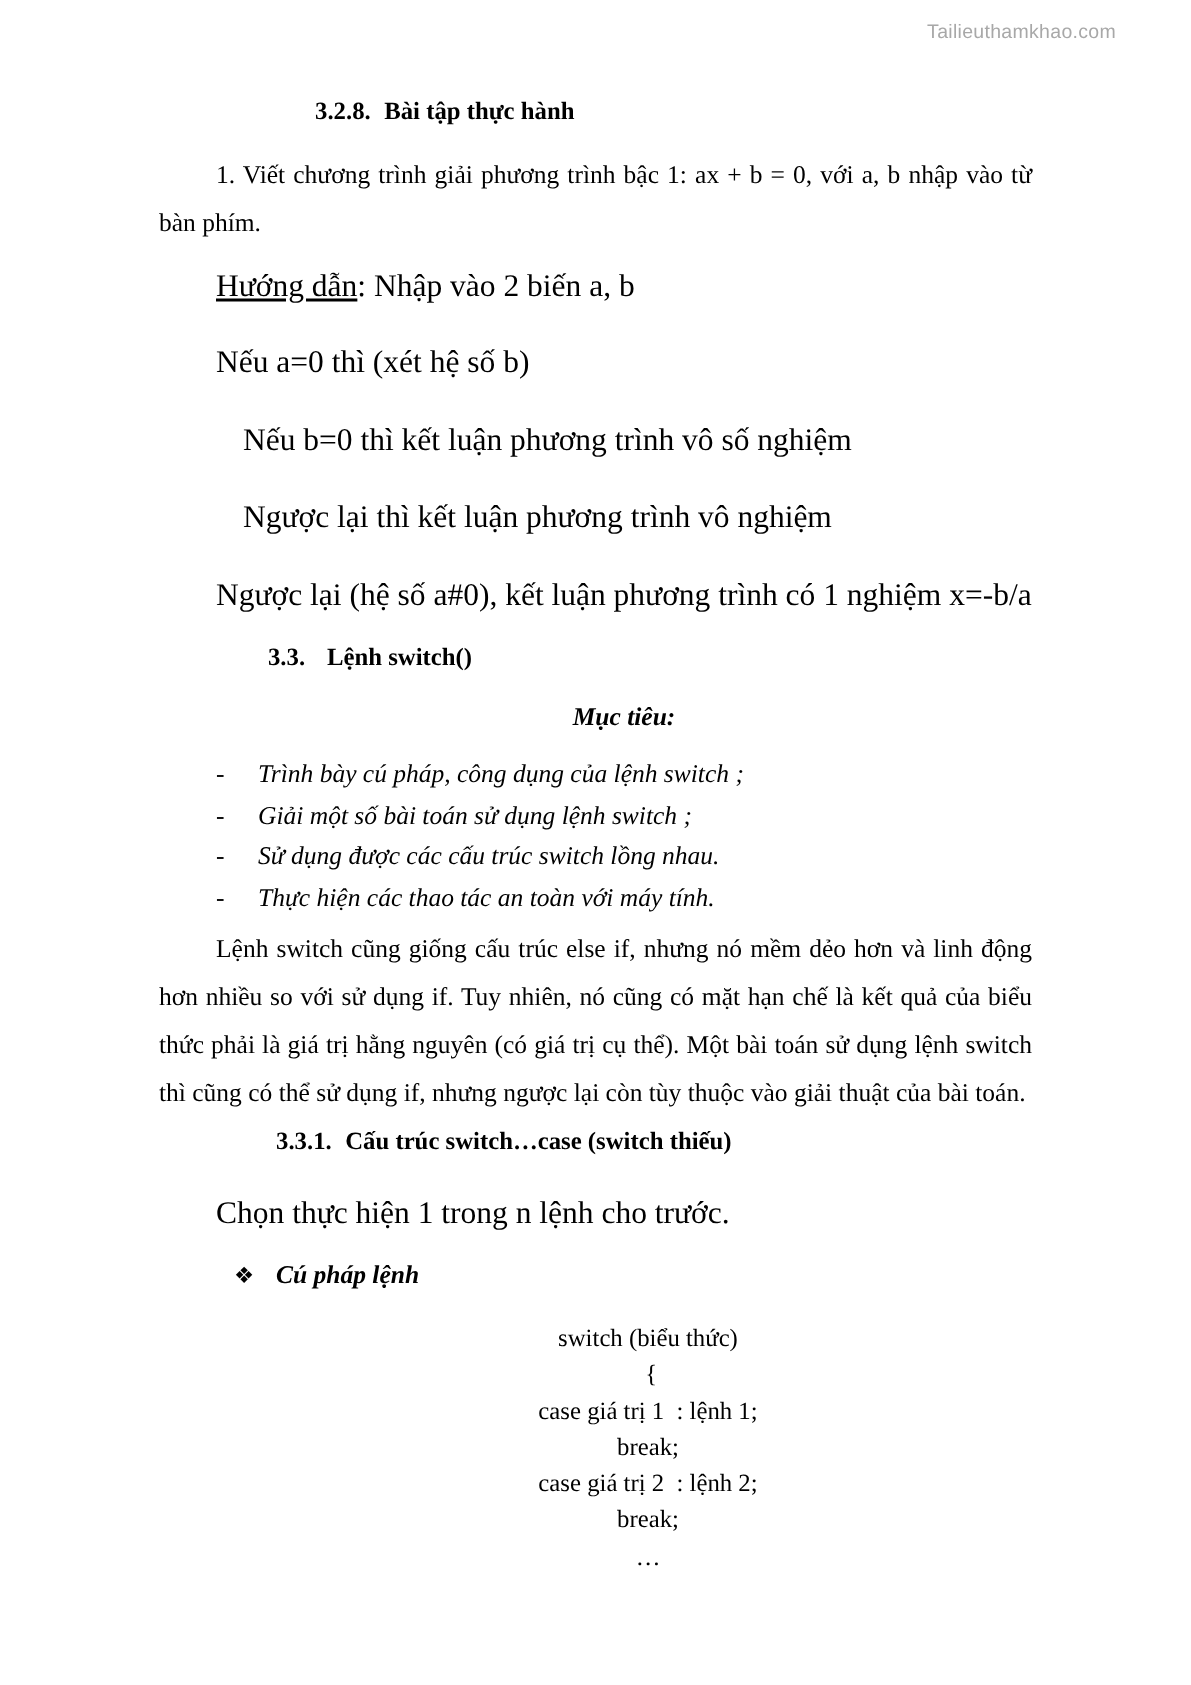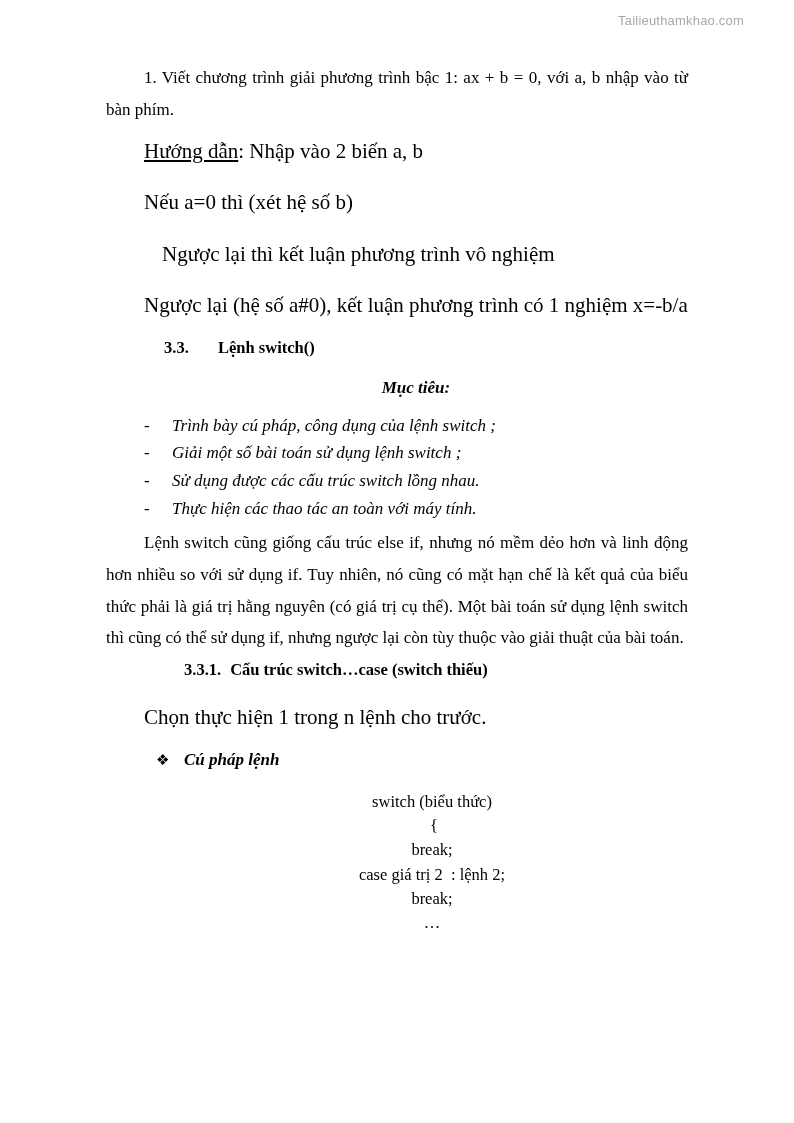--- a/index.html
+++ b/index.html
@@ -43,21 +43,21 @@
   }
   .h-328 { padding-left: 104px; }
   .h-328 .num { margin-right: 9px; }
 
   .h-33 {
     font-weight: bold;
     font-size: 16.5px;
     margin: 0 0 20px 0;
     padding-left: 58px;
   }
-  .h-33 .num { display: inline-block; width: 54px; }
+  .h-33 .num { display: inline-block; width: 54px; text-align: center; }
 
   .h-331 {
     font-weight: bold;
     font-size: 16.5px;
     margin: 0 0 18px 0;
     padding-left: 78px;
   }
   .h-331 .num { margin-right: 9px; }
 
   
@@ -135,28 +135,32 @@
 </style>
 </head>
 <body>
 
 <div class="page">
 
   <div class="watermark">Tailieuthamkhao.com</div>
 
   <div class="content">
 
+    <div class="h-num h-328">
+      <span class="num">3.2.8.</span><span>Bài tập thực hành</span>
+    </div>
 
     <p class="body indent">1. Viết chương trình giải phương trình bậc 1: ax + b  = 0, với a, b nhập vào từ bàn phím.</p>
 
     <div class="line ind1">
       <span class="ul-underline">Hướng dẫn</span><span>: Nhập vào 2 biến a, b</span>
     </div>
 
     <div class="line ind1">Nếu a=0 thì (xét hệ số b)</div>
+    <div class="line ind2">Nếu b=0 thì kết luận phương trình vô số nghiệm</div>
     <div class="line ind2">Ngược lại thì kết luận phương trình vô nghiệm</div>
     <div class="line ind1">Ngược lại (hệ số a#0), kết luận phương trình có 1 nghiệm x=-b/a</div>
 
     <div class="h-33">
       <span class="num">3.3.</span><span>Lệnh switch()</span>
     </div>
 
     <div class="muc-tieu">Mục tiêu:</div>
 
     <ul class="goals">
@@ -187,20 +191,21 @@
     <div class="line ind1">Chọn thực hiện 1 trong n lệnh cho trước.</div>
 
     <div class="cu-phap">
       <span class="diamond">❖</span>
       <span>Cú pháp lệnh</span>
     </div>
 
     <div class="code">
       <div class="cl">switch (biểu thức)</div>
       <div class="cl"> {</div>
+      <div class="cl">case giá trị 1  : lệnh 1;</div>
       <div class="cl">break;</div>
       <div class="cl">case giá trị 2  : lệnh 2;</div>
       <div class="cl">break;</div>
       <div class="cl">…</div>
     </div>
 
   </div>
 </div>
 
 </body></html>

